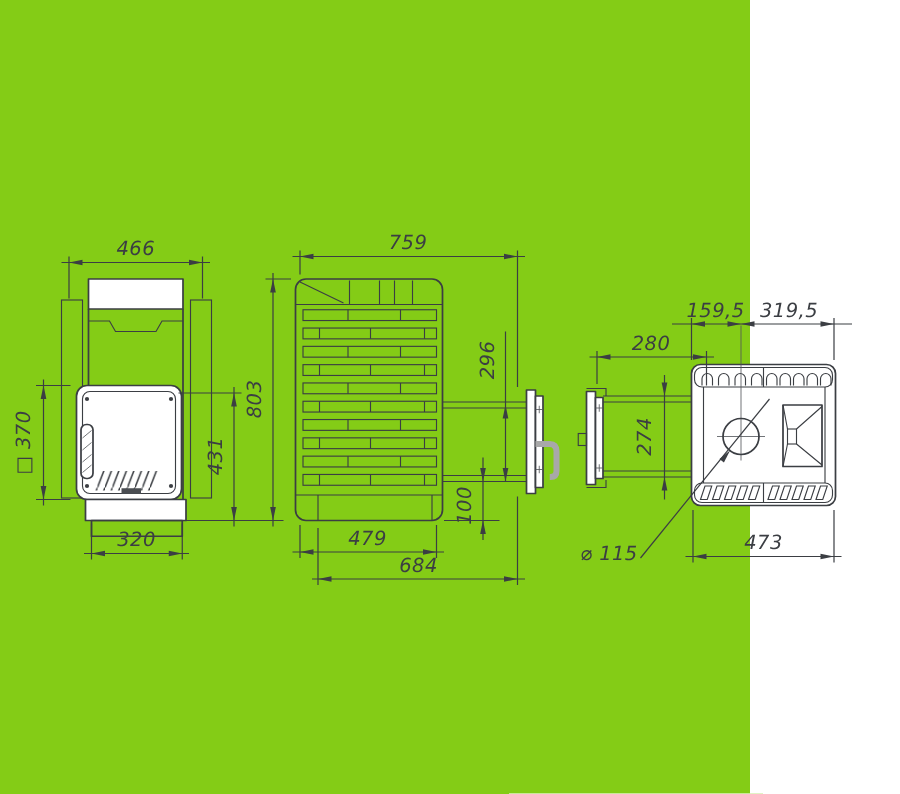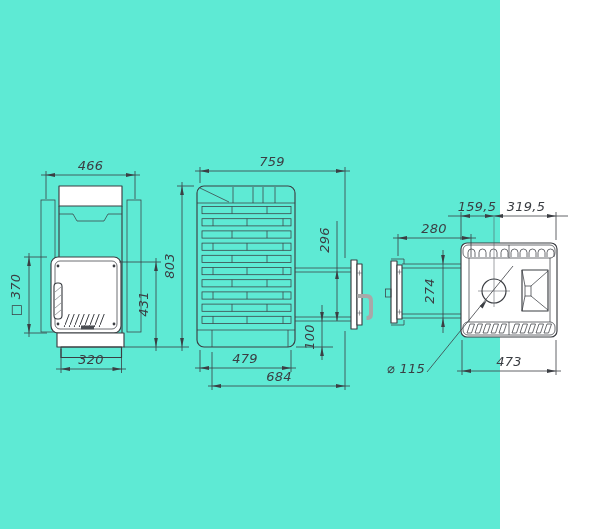--- a/index.html
+++ b/index.html
@@ -1,16 +1,16 @@
 <!DOCTYPE html>
 <html><head>
 <meta charset="utf-8">
 <style>
   html,body{margin:0;padding:0;background:#fff;}
-  .stage{width:500px;height:529px;background:#5eead4;position:relative;font-family:"DejaVu Sans",sans-serif;}
+  .stage{width:500px;height:529px;background:#84cc16;position:relative;font-family:"DejaVu Sans",sans-serif;}
   svg{display:block;}
   .ol   {stroke:#3b3e43;stroke-width:1.15;fill:none;stroke-linejoin:round;}
   .olw  {stroke:#3b3e43;stroke-width:1.15;fill:#fff;stroke-linejoin:round;}
   .ol2  {stroke:#3b3e43;stroke-width:0.75;fill:none;}
   .thin {stroke:#53565b;stroke-width:0.55;fill:none;}
   .dim  {stroke:#3b3e43;stroke-width:0.8;fill:none;}
   .dimtxt{font:italic 13px "DejaVu Sans",sans-serif;fill:#3b3e43;text-anchor:middle;letter-spacing:.3px;}
   .ah{fill:#3b3e43;}
   .grayhandle{stroke:#a8a8a8;stroke-width:4;fill:none;}
   .darkfill{fill:#4a4d52;stroke:none;}

